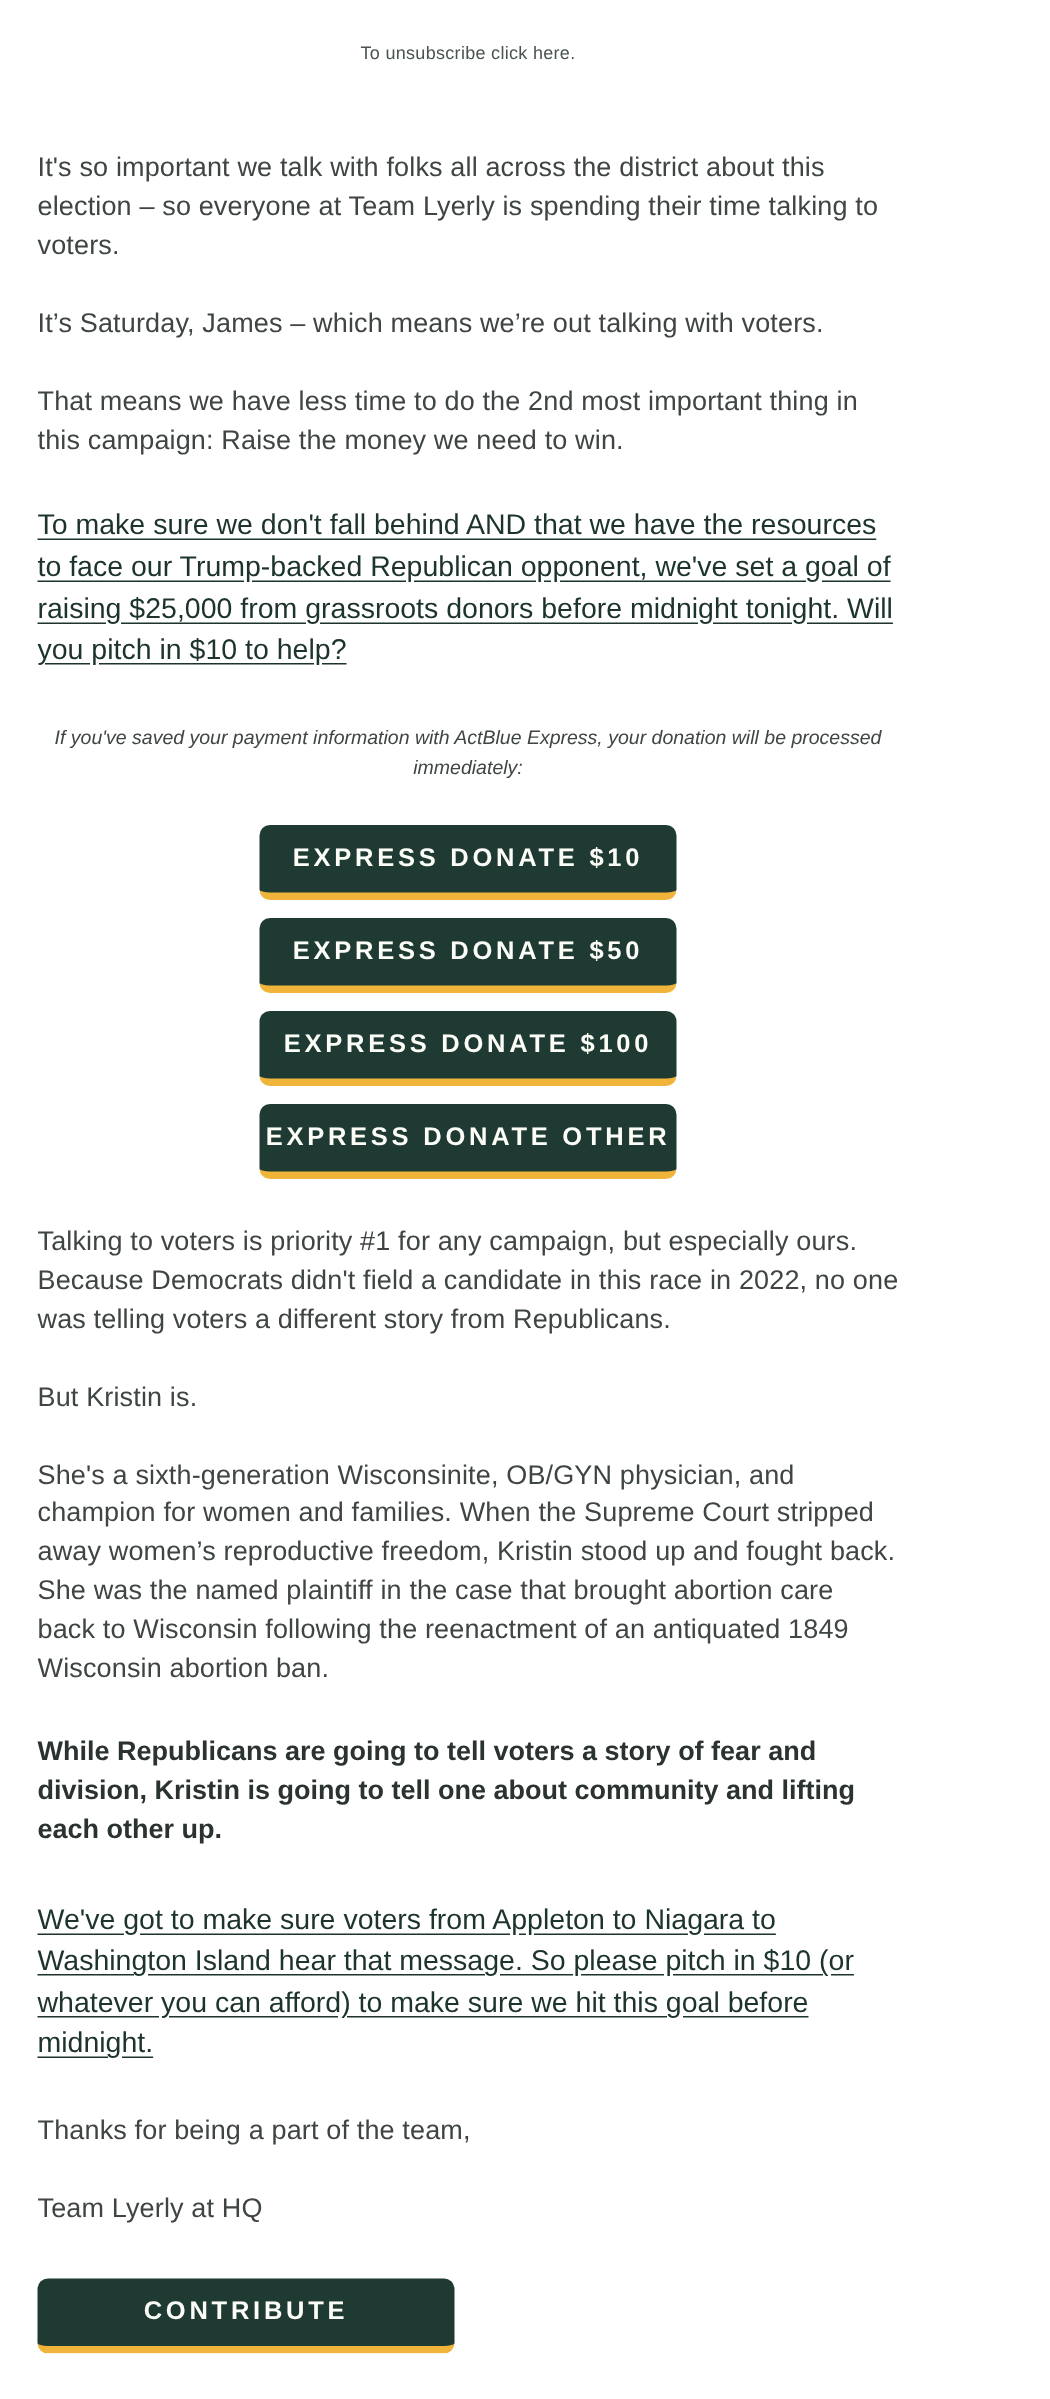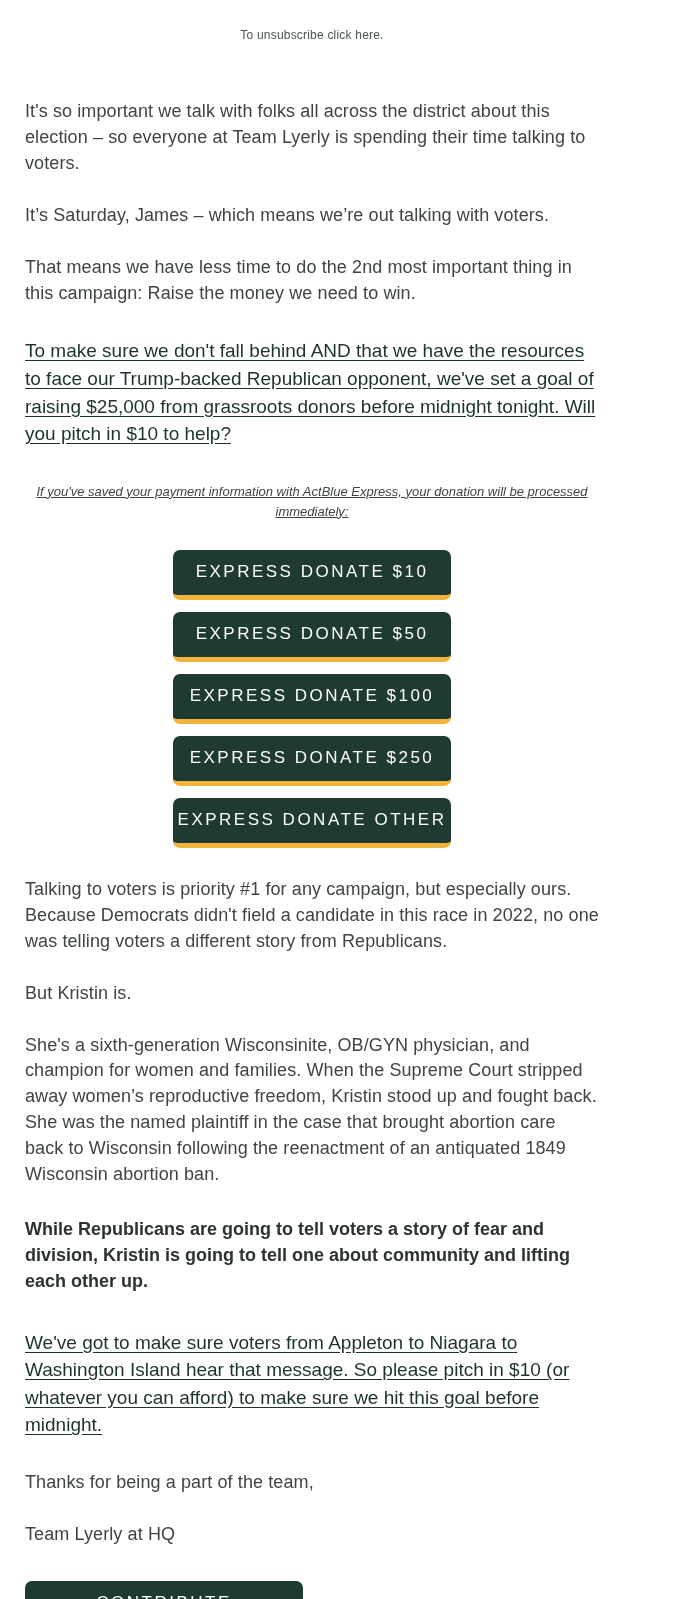--- a/index.html
+++ b/index.html
@@ -21,31 +21,31 @@
     font-size:19px; line-height:1.45; margin:18px 0;
     color:#1d332e; font-weight:400; text-decoration:underline;
     text-underline-offset:3px;
   }
   p.bold-text {
     font-size:18px; line-height:1.44; margin:16px 0;
     color:#2b332f; font-weight:700;
   }
   .express-note {
     font-style:italic; text-align:center; font-size:13px; line-height:1.55;
-    color:#3f4543; margin:16px auto 14px auto; max-width:600px;text-decoration:underline;
+    color:#3f4543; margin:16px auto 14px auto; max-width:600px;
   }
   .btn-stack {
     display:flex; flex-direction:column; align-items:center;
     gap:12px; margin:14px 0 16px 0;
   }
   .btn {
     display:flex; align-items:center; justify-content:center;
     width:278px; height:45px; cursor:pointer;
     background:var(--button-green, #1e3a33);
-    color:#fdfdf8; font-weight:400; font-size:17px; letter-spacing:2.5px;
+    color:#fdfdf8; font-weight:700; font-size:17px; letter-spacing:2.5px;
     border-radius:7px; border-bottom:5px solid var(--accent-yellow, #f0b43a);
     text-decoration:none; white-space:nowrap;
   }
   .contribute-wrap {
     display:flex; justify-content:flex-start; margin:20px 0 0 0;
   }
   .footer {
     margin-top:auto; padding-top:20px;
   }
 </style>
@@ -63,21 +63,20 @@
   <p class="body-text">That means we have less time to do the 2nd most important thing in this campaign: Raise the money we need to win.</p>
 
   <p class="cta-underline">To make sure we don't fall behind AND that we have the resources to face our Trump-backed Republican opponent, we've set a goal of raising $25,000 from grassroots donors before midnight tonight. Will you pitch in $10 to help?</p>
 
   <p class="express-note">If you've saved your payment information with ActBlue Express, your donation will be processed immediately:</p>
 
   <div class="btn-stack">
     <a class="btn">EXPRESS DONATE $10</a>
     <a class="btn">EXPRESS DONATE $50</a>
     <a class="btn">EXPRESS DONATE $100</a>
-    <a class="btn">EXPRESS DONATE $250</a>
     <a class="btn">EXPRESS DONATE OTHER</a>
   </div>
 
   <p class="body-text">Talking to voters is priority #1 for any campaign, but especially ours. Because Democrats didn't field a candidate in this race in 2022, no one was telling voters a different story from Republicans.</p>
 
   <p class="body-text">But Kristin is.</p>
 
   <p class="body-text">She's a sixth-generation Wisconsinite, OB/GYN physician, and champion for women and families. When the Supreme Court stripped away women’s reproductive freedom, Kristin stood up and fought back. She was the named plaintiff in the case that brought abortion care back to Wisconsin following the reenactment of an antiquated 1849 Wisconsin abortion ban.</p>
 
   <p class="bold-text">While Republicans are going to tell voters a story of fear and division, Kristin is going to tell one about community and lifting each other up.</p>

